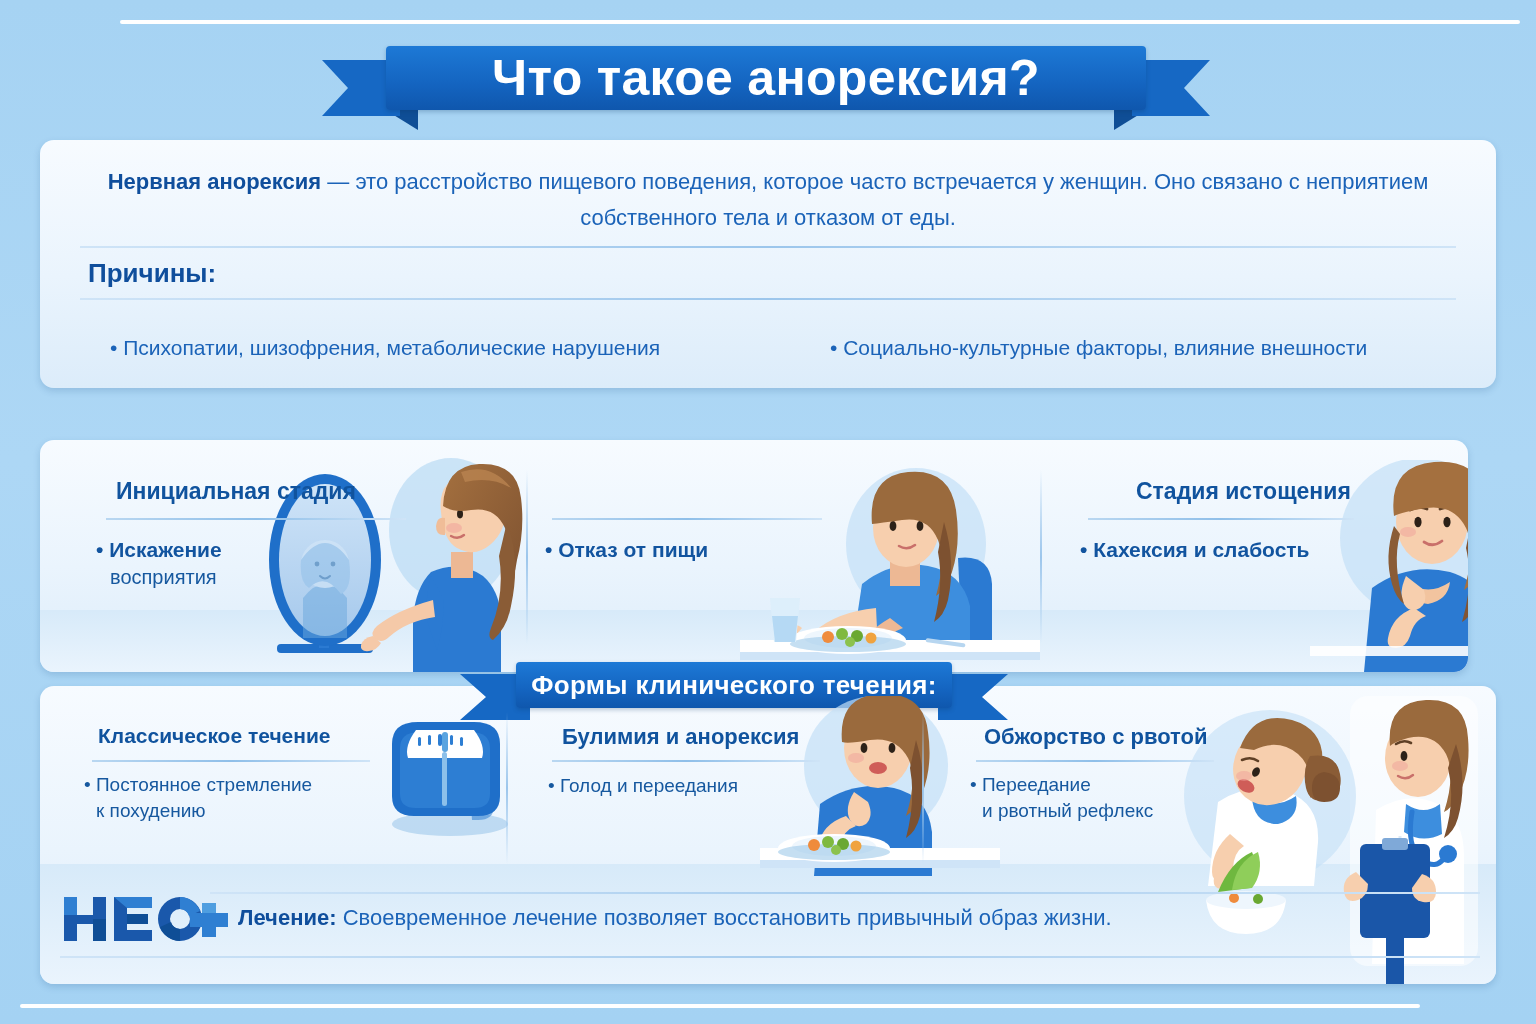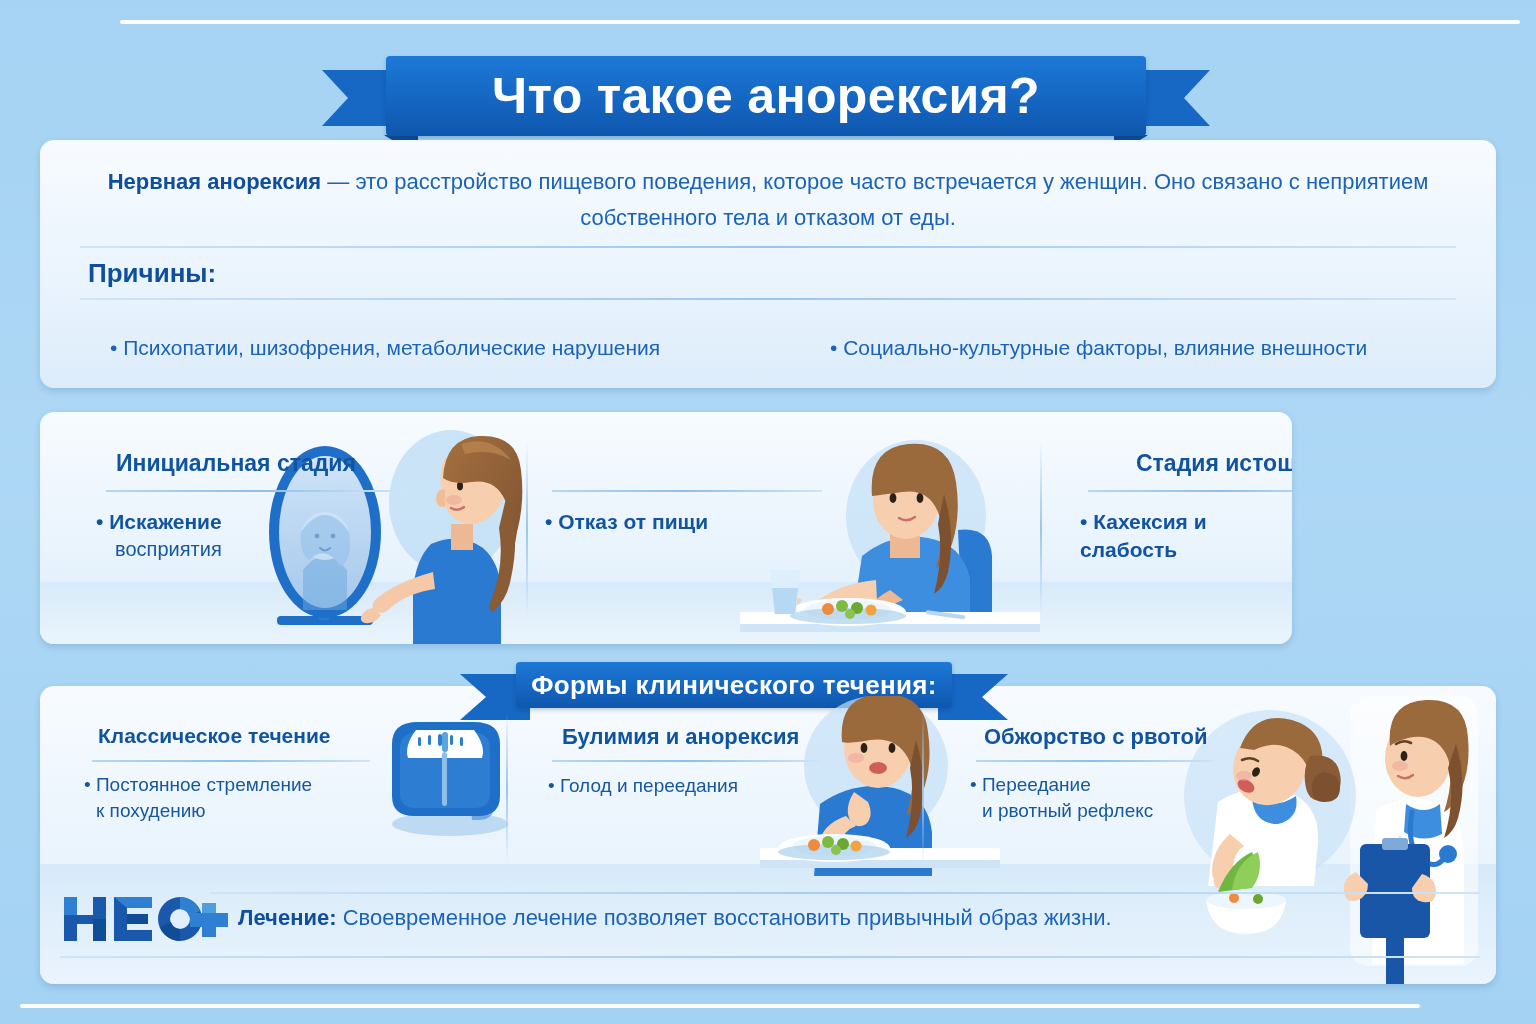--- a/index.html
+++ b/index.html
@@ -22,37 +22,37 @@
   .ribbon .tail.right{right:-56px;clip-path:polygon(0 0,100% 0,calc(100% - 26px) 50%,100% 100%,0 100%);}
   .ribbon .fold{position:absolute;bottom:-16px;width:34px;height:17px;background:#0f4e96;z-index:0;}
   .ribbon .fold.left{left:-2px;clip-path:polygon(0 0,100% 0,100% 100%);}
   .ribbon .fold.right{right:-2px;clip-path:polygon(0 0,100% 0,0 100%);}
   .ribbon .body{position:relative;z-index:3;width:100%;height:100%;
     background:linear-gradient(180deg,#1d79d6 0%,#1464c0 60%,#0f57ad 100%);
     border-radius:4px;display:flex;align-items:center;justify-content:center;
     box-shadow:0 2px 4px rgba(8,50,100,.25);}
   .ribbon .body span{color:#ffffff;font-weight:bold;letter-spacing:.3px;white-space:nowrap;}
 
-  #title-ribbon{left:386px;top:46px;width:760px;height:80px;margin-top:10px;}
+  #title-ribbon{left:386px;top:46px;width:760px;height:64px;}
   #title-ribbon .tail{top:14px;height:56px;width:78px;}
   #title-ribbon .tail.left{left:-64px;}
   #title-ribbon .tail.right{right:-64px;}
   #title-ribbon .fold{bottom:-20px;height:21px;}
   #title-ribbon .body span{font-size:50px;}
 
   #types-ribbon{left:566px;top:392px;width:336px;height:46px;}
   #types-ribbon .body span{font-size:26px;}
   #forms-ribbon{left:516px;top:662px;width:436px;height:46px;}
   #forms-ribbon .body span{font-size:26px;}
 
   
   .card{position:absolute;background:linear-gradient(180deg,#f7fbff 0%,#eaf4fd 55%,#dcecfa 100%);
         border-radius:14px;box-shadow:0 3px 7px rgba(20,70,130,.18);overflow:hidden;}
   #intro-card{left:40px;top:140px;width:1456px;height:248px;}
-  #types-card{left:40px;top:412px;width:1252px;height:232px;}
+  #types-card{left:40px;top:440px;width:1428px;height:232px;}
   #forms-card{left:40px;top:686px;width:1456px;height:298px;}
 
   .hairline{position:absolute;height:2px;background:linear-gradient(90deg,#cfe4f7,#9cc6ec,#cfe4f7);}
 
   
   #intro-text{position:absolute;left:40px;top:24px;width:1376px;text-align:center;
     font-size:22px;line-height:36px;color:#1b63b8;}
   #intro-text b{color:#0f4e9c;font-weight:bold;}
   #intro-rule{left:40px;top:106px;width:1376px;}
   #causes-title{position:absolute;left:48px;top:118px;font-size:26px;font-weight:bold;color:#0f4e9c;}
@@ -114,21 +114,21 @@
   <div class="card" id="types-card">
     <div class="floor"></div>
 
     <div class="divider" style="left:486px;top:30px;height:174px;"></div>
     <div class="divider" style="left:1000px;top:30px;height:174px;"></div>
 
     <div class="col-head" style="left:76px;top:38px;">Инициальная стадия</div>
     <div class="col-rule" style="left:66px;top:78px;width:300px;"></div>
     <div class="col-item" style="left:56px;top:96px;">
       <div><span class="lead">• Искажение</span></div>
-      <div style="padding-left:14px;text-align:right;">восприятия</div>
+      <div style="padding-left:14px;">восприятия</div>
     </div>
 
     <svg class="illus" style="left:215px;top:8px;" width="290" height="224" viewBox="0 0 290 224">
       <defs>
         <linearGradient id="mirGlass" x1="0" y1="0" x2="0" y2="1">
           <stop offset="0" stop-color="#cfe4f8"></stop>
             <stop offset="1" stop-color="#a6c9ec"></stop>
         </linearGradient>
         <linearGradient id="hairG" x1="0" y1="0" x2="1" y2="1">
           <stop offset="0" stop-color="#a4703f"></stop>

